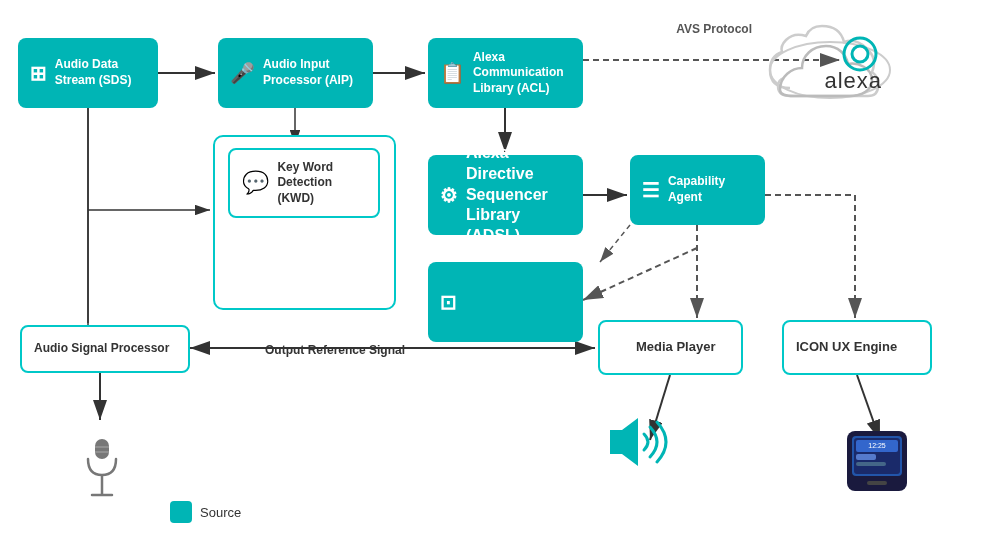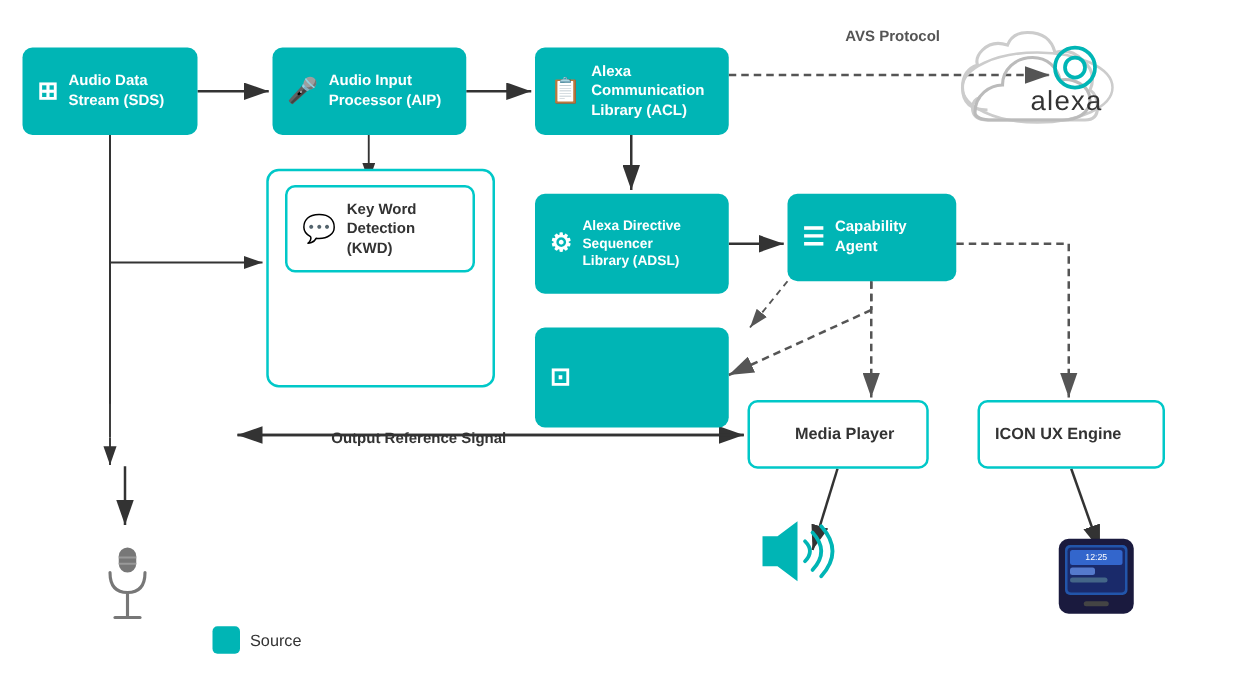--- a/index.html
+++ b/index.html
@@ -237,35 +237,38 @@
 
   <div class="box box-outline" style="top:148px;left:228px;width:152px;height:70px;border-radius:8px;">
     <span style="font-size:22px;color:#00b5b5;">💬</span>
     <span style="font-size:12px;font-weight:700;color:#333;white-space:pre-line;">Key Word
 Detection (KWD)</span>
   </div>
 
 
   <div class="box box-teal" style="top:155px;left:428px;width:155px;height:80px;">
     <span style="font-size:20px;color:#fff;">⚙</span>
-    <span style="font-size:11px;font-weight:700;color:#fff;white-space:pre-line;">Alexa Directive
+    <span style="font-size:16px;font-weight:700;color:#fff;white-space:pre-line;">Alexa Directive
 Sequencer
 Library (ADSL)</span>
   </div>
 
   <div class="box box-teal" style="top:155px;left:630px;width:135px;height:70px;">
     <span style="font-size:20px;color:#fff;">☰</span>
     <span style="font-size:12px;font-weight:700;color:#fff;white-space:pre-line;">Capability
 Agent</span>
   </div>
 
   <div class="box box-teal" style="top:262px;left:428px;width:155px;height:80px;">
     <span style="font-size:20px;color:#fff;">⊡</span>
   </div>
 
+  <div class="box box-outline" style="top:325px;left:20px;width:170px;height:48px;border-radius:8px;">
+    <span style="font-size:12px;font-weight:700;color:#333;">Audio Signal Processor</span>
+  </div>
 
   <div class="output-ref-label">Output Reference Signal</div>
 
   <div class="box box-outline" style="top:320px;left:598px;width:145px;height:55px;border-radius:8px;padding-left:36px;">
     <span style="font-size:13px;font-weight:600;color:#333;">Media Player</span>
   </div>
 
   <div class="box box-outline" style="top:320px;left:782px;width:150px;height:55px;border-radius:8px;">
     <span style="font-size:13px;font-weight:600;color:#333;">ICON UX Engine</span>
   </div>

